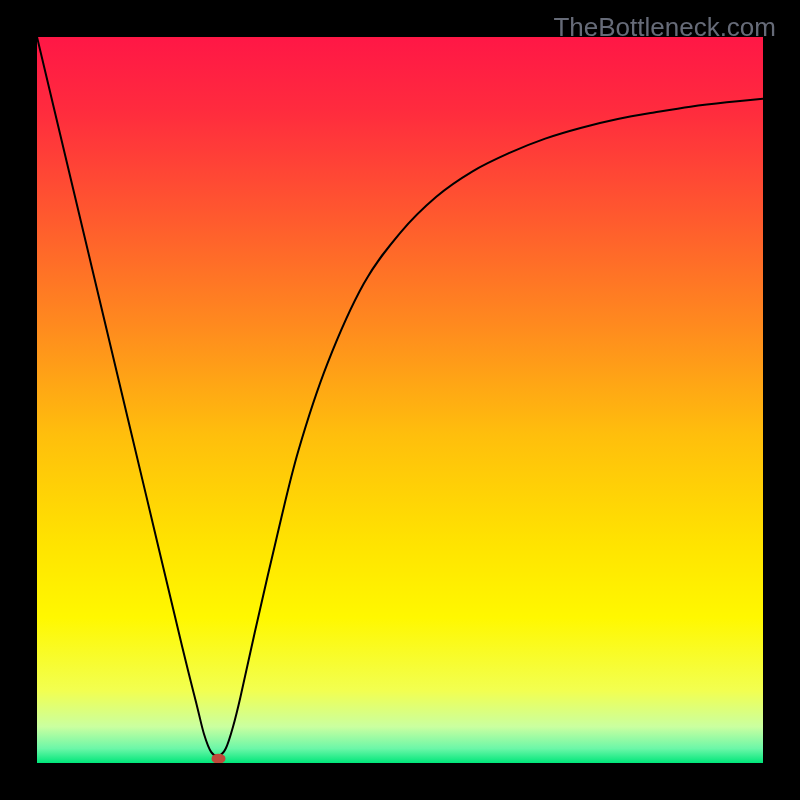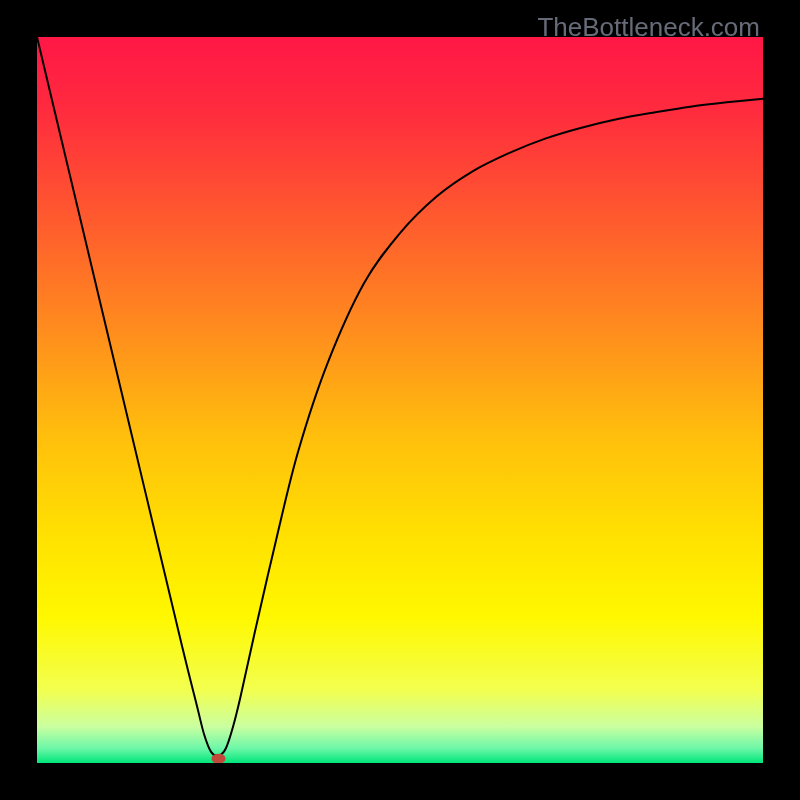--- a/index.html
+++ b/index.html
@@ -13,21 +13,21 @@
   .chart-frame {
     position: absolute;
     left: 37px;
     top: 37px;
     width: 726px;
     height: 726px;
   }
   .watermark {
     position: absolute;
     top: 12px;
-    right: 40px;
+    right: 24px;
     font-family: Arial, Helvetica, sans-serif;
     font-size: 26px;
     font-weight: 400;
     color: #666b78;
     letter-spacing: 0px;
   }
   svg.plot {
     display: block;
     width: 726px;
     height: 726px;

